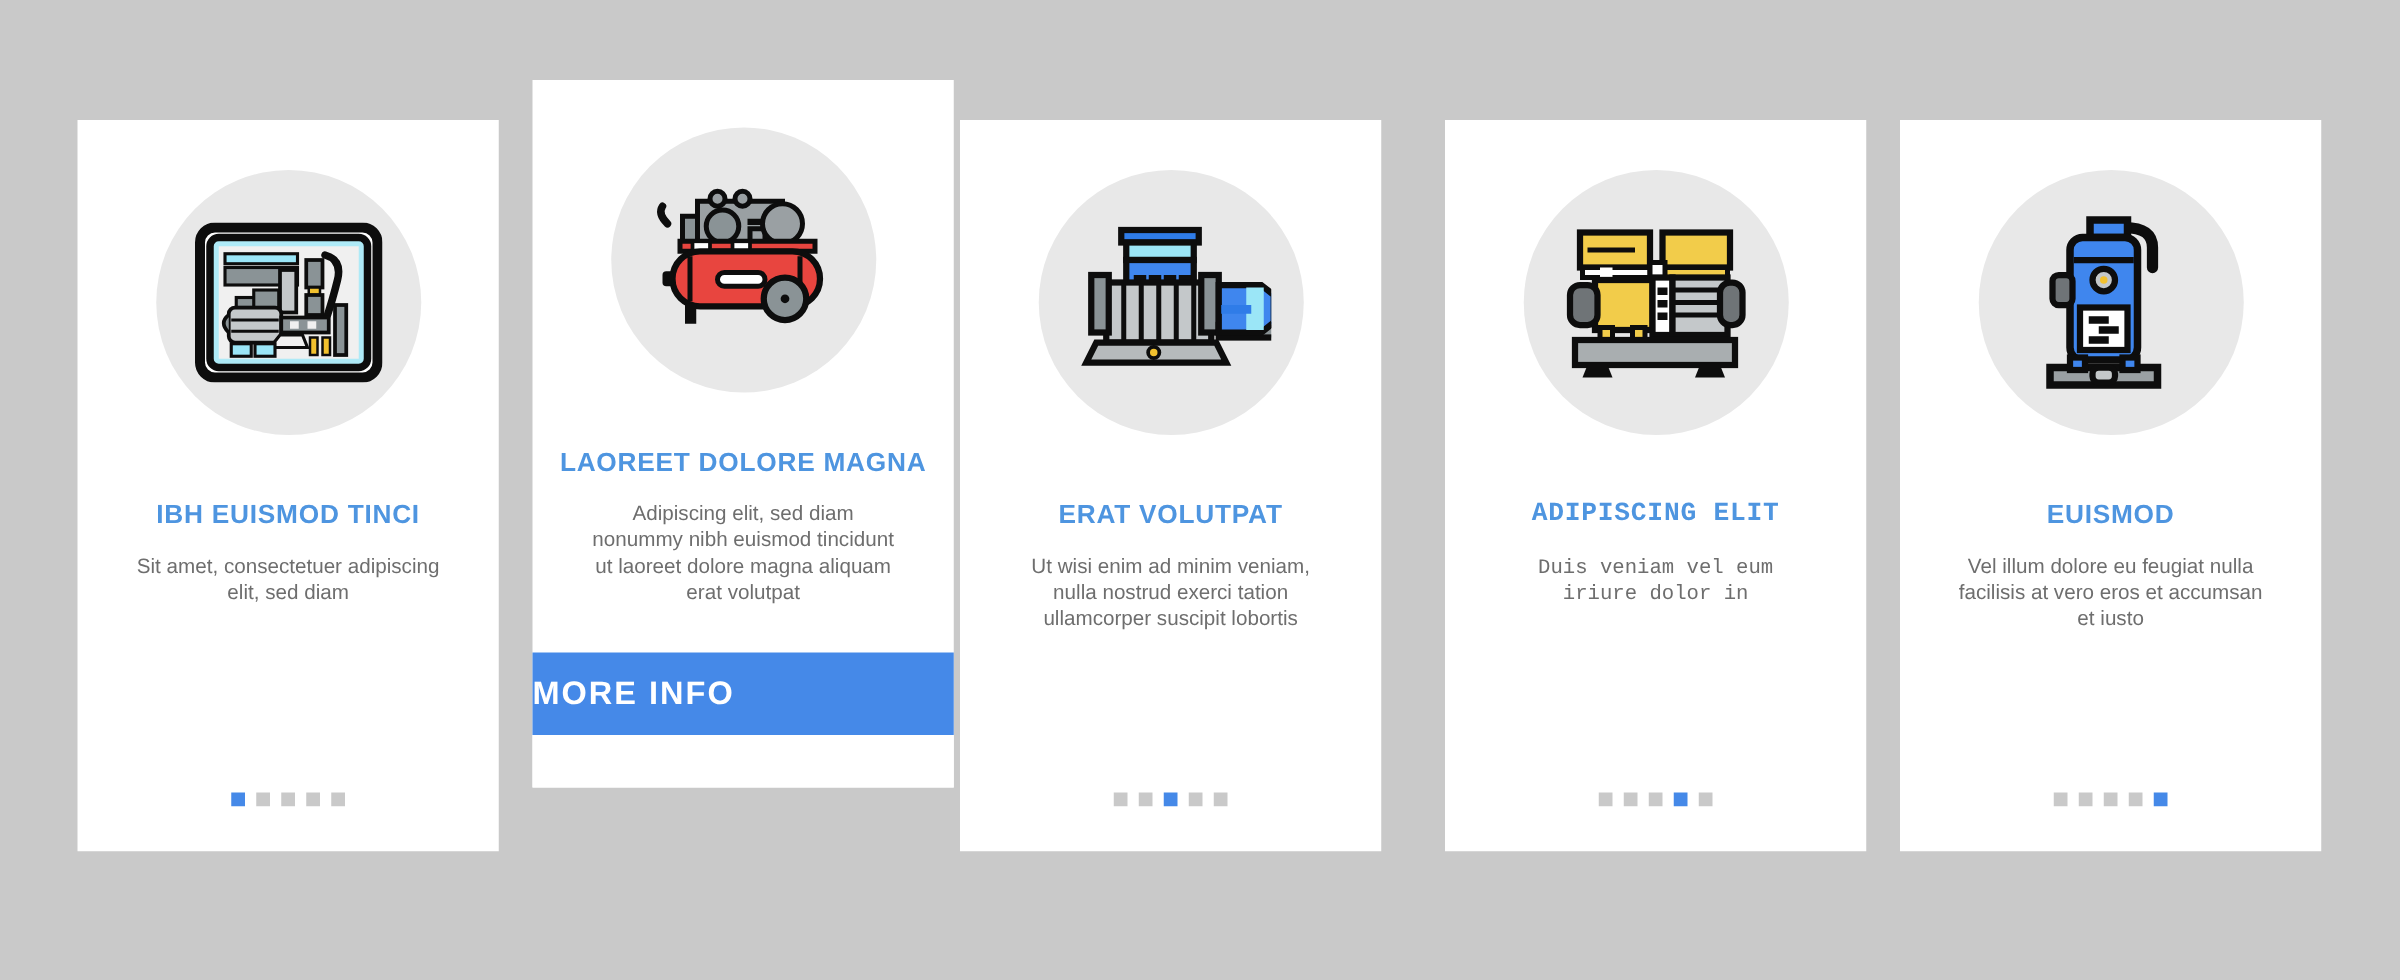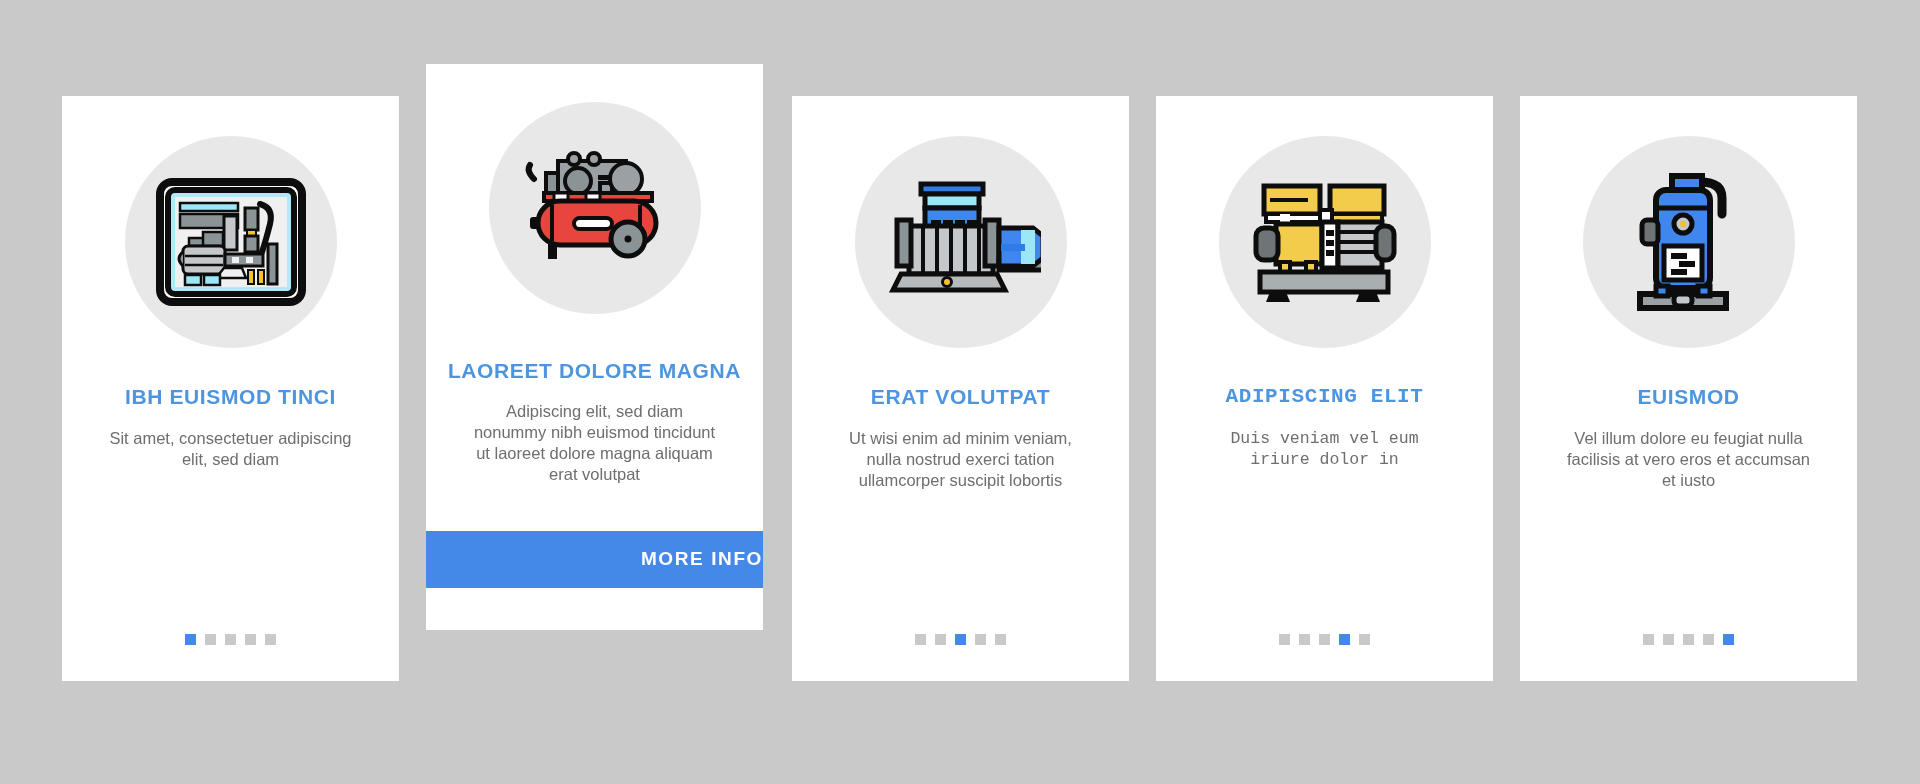--- a/index.html
+++ b/index.html
@@ -35,21 +35,21 @@
   }
 
   .card.featured {
     top: 64px;
     width: 337px;
     height: 566px;
   }
 
   .c1 { left: 62px; }
   .c2 { left: 426px; }
-  .c3 { left: 792px; }
+  .c3 { left: 768px; }
   .c4 { left: 1156px; font-family: Liberation Mono, monospace; }
   .c5 { left: 1520px; }
 
   .icon-circle {
     position: relative;
     width: 212px;
     height: 212px;
     border-radius: 50%;
     background: #e8e8e8;
     margin-top: 40px;
@@ -67,21 +67,21 @@
     font-weight: bold;
     font-size: 21px;
     letter-spacing: 0.6px;
     text-align: center;
     line-height: 26px;
     padding: 0 18px;
     box-sizing: border-box;
     width: 100%;
   }
 
-  .t-normal { margin-top: 36px; }
+  .t-normal { margin-top: 51px; }
   .t-featured { margin-top: 44px; }
 
   .card-body {
     color: #6e6e6e;
     font-size: 16.5px;
     line-height: 21px;
     text-align: center;
     padding: 0 46px;
     box-sizing: border-box;
     width: 100%;
@@ -102,23 +102,23 @@
     height: 11px;
     background: #c9c9c9;
   }
   .dot.active { background: #4589e8; }
 
   .more-btn {
     width: 337px;
     background: #4589e8;
     color: #ffffff;
     font-weight: bold;
-    font-size: 19px;
+    font-size: 26px;
     letter-spacing: 1.6px;
-    text-align: right;
+    text-align: left;
     padding: 17px 0 18px 0;
     box-sizing: border-box;
     border: none;
     font-family: "Liberation Sans", sans-serif;
     cursor: pointer;
     margin-top: 18px;
   }
 
   .btn-tail { height: 42px; width: 100%; background:#ffffff; }
 </style>

